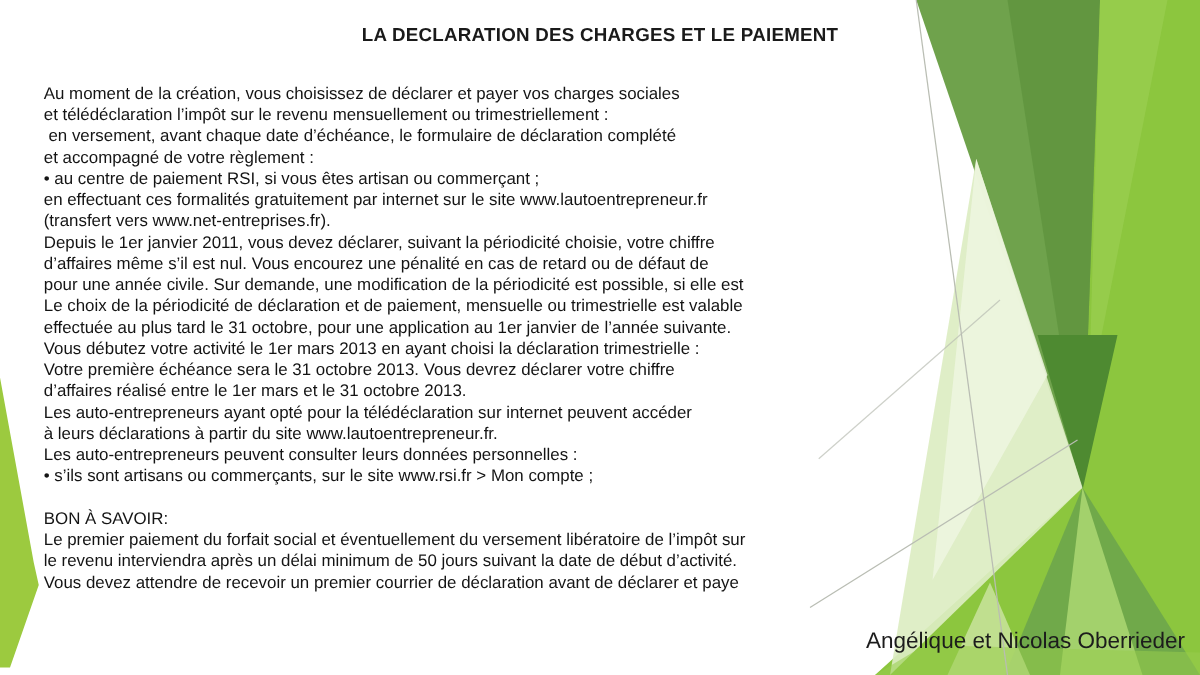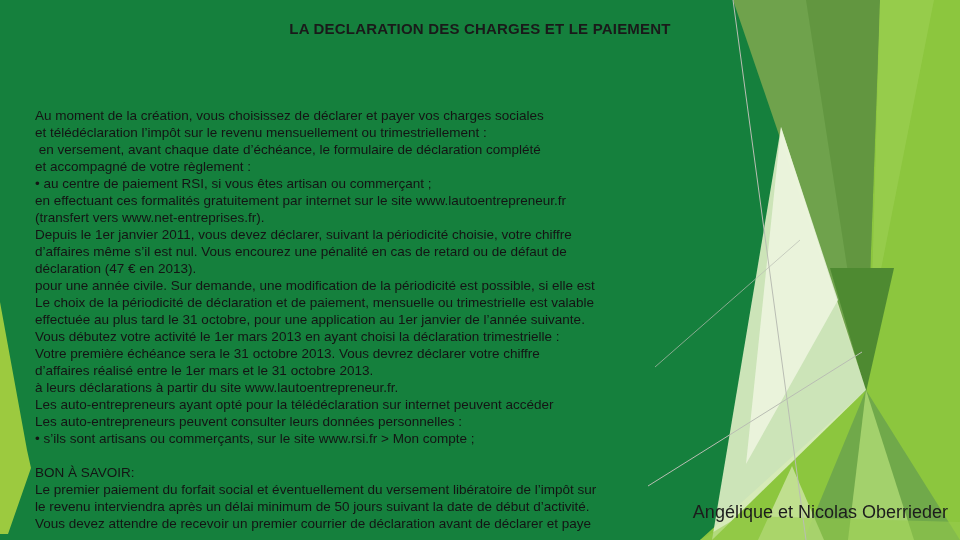--- a/index.html
+++ b/index.html
@@ -1,19 +1,19 @@
 <!DOCTYPE html>
 <html><head>
 <meta charset="utf-8">
 <style>
   html,body{margin:0;padding:0;background:#e9e9e9;}
   .slide{
     position:relative;
     width:960px;height:540px;
-    background:#15803d;
+    background:#ffffff;
     overflow:hidden;
     font-family:"Liberation Sans", sans-serif;
     color:#1a1a1a;
     margin:0 auto;
   }
   .decoration{
     position:absolute;top:0;left:0;width:960px;height:540px;
     pointer-events:none;
   }
   .slide-title{
@@ -22,21 +22,20 @@
     font-size:15px;font-weight:700;
     letter-spacing:0.2px;
     color:#1a1a1a;
     z-index:2;
   }
   .body-text{
     position:absolute;top:66px;left:35px;width:662px;
     font-size:13.5px;line-height:17px;
     color:#141414;
     z-index:2;
-    margin-top:41px;
   }
   .line{white-space:pre-wrap;}
   .line .b{font-weight:400;}
   .footer-credit{
     position:absolute;right:12px;bottom:17px;
     font-size:18px;color:#1c1c1c;
     z-index:3;
   }
 </style>
 </head>
@@ -70,29 +69,28 @@
   <div class="body-text">
       <div class="line"><span>Au moment de la création, vous choisissez de déclarer et payer vos charges sociales</span></div>
       <div class="line"><span>et télédéclaration l’impôt sur le revenu mensuellement ou trimestriellement :</span></div>
       <div class="line"><span> en versement, avant chaque date d’échéance, le formulaire de déclaration complété</span></div>
       <div class="line"><span>et accompagné de votre règlement :</span></div>
       <div class="line"><span>• au centre de paiement RSI, si vous êtes artisan ou commerçant ;</span></div>
       <div class="line"><span>en effectuant ces formalités gratuitement par internet sur le </span><span class="b">site www.lautoentrepreneur.fr</span></div>
       <div class="line"><span>(transfert vers www.net-entreprises.fr).</span></div>
       <div class="line"><span>Depuis le 1er janvier 2011, vous devez déclarer, suivant la périodicité choisie, votre chiffre</span></div>
       <div class="line"><span>d’affaires même s’il est nul. Vous encourez une pénalité en cas de retard ou de défaut de</span></div>
-      <div class="line"><span>déclaration (47 € en 2013).</span></div>
       <div class="line"><span>pour une année civile. Sur demande, une modification de la périodicité est possible, si elle est</span></div>
       <div class="line"><span>Le choix de la périodicité de déclaration et de paiement, mensuelle ou trimestrielle est valable</span></div>
       <div class="line"><span>effectuée au plus tard le 31 octobre, pour une application au 1er janvier de l’année suivante.</span></div>
       <div class="line"><span>Vous débutez votre activité le 1er mars 2013 en ayant choisi la déclaration trimestrielle :</span></div>
       <div class="line"><span>Votre première échéance sera le 31 octobre 2013. Vous devrez déclarer votre chiffre</span></div>
       <div class="line"><span>d’affaires réalisé entre le 1er mars et le 31 octobre 2013.</span></div>
+      <div class="line"><span>Les auto-entrepreneurs ayant opté pour la télédéclaration sur internet peuvent accéder</span></div>
       <div class="line"><span>à leurs déclarations à partir du site www.lautoentrepreneur.fr.</span></div>
-      <div class="line"><span>Les auto-entrepreneurs ayant opté pour la télédéclaration sur internet peuvent accéder</span></div>
       <div class="line"><span>Les auto-entrepreneurs peuvent consulter leurs données personnelles :</span></div>
       <div class="line"><span>• s’ils sont artisans ou commerçants, sur le site www.rsi.fr &gt; Mon compte ;</span></div>
       <div class="line">&nbsp;</div>
       <div class="line"><span class="b">BON À SAVOIR:</span></div>
       <div class="line"><span>Le premier paiement du forfait social et éventuellement du versement libératoire de l’impôt sur</span></div>
       <div class="line"><span>le revenu interviendra après un délai minimum de 50 jours suivant la date de début d’activité.</span></div>
       <div class="line"><span>Vous devez attendre de recevoir un premier courrier de déclaration avant de déclarer et paye</span></div>
     </div>
 
   <div class="footer-credit">Angélique et Nicolas Oberrieder</div>

